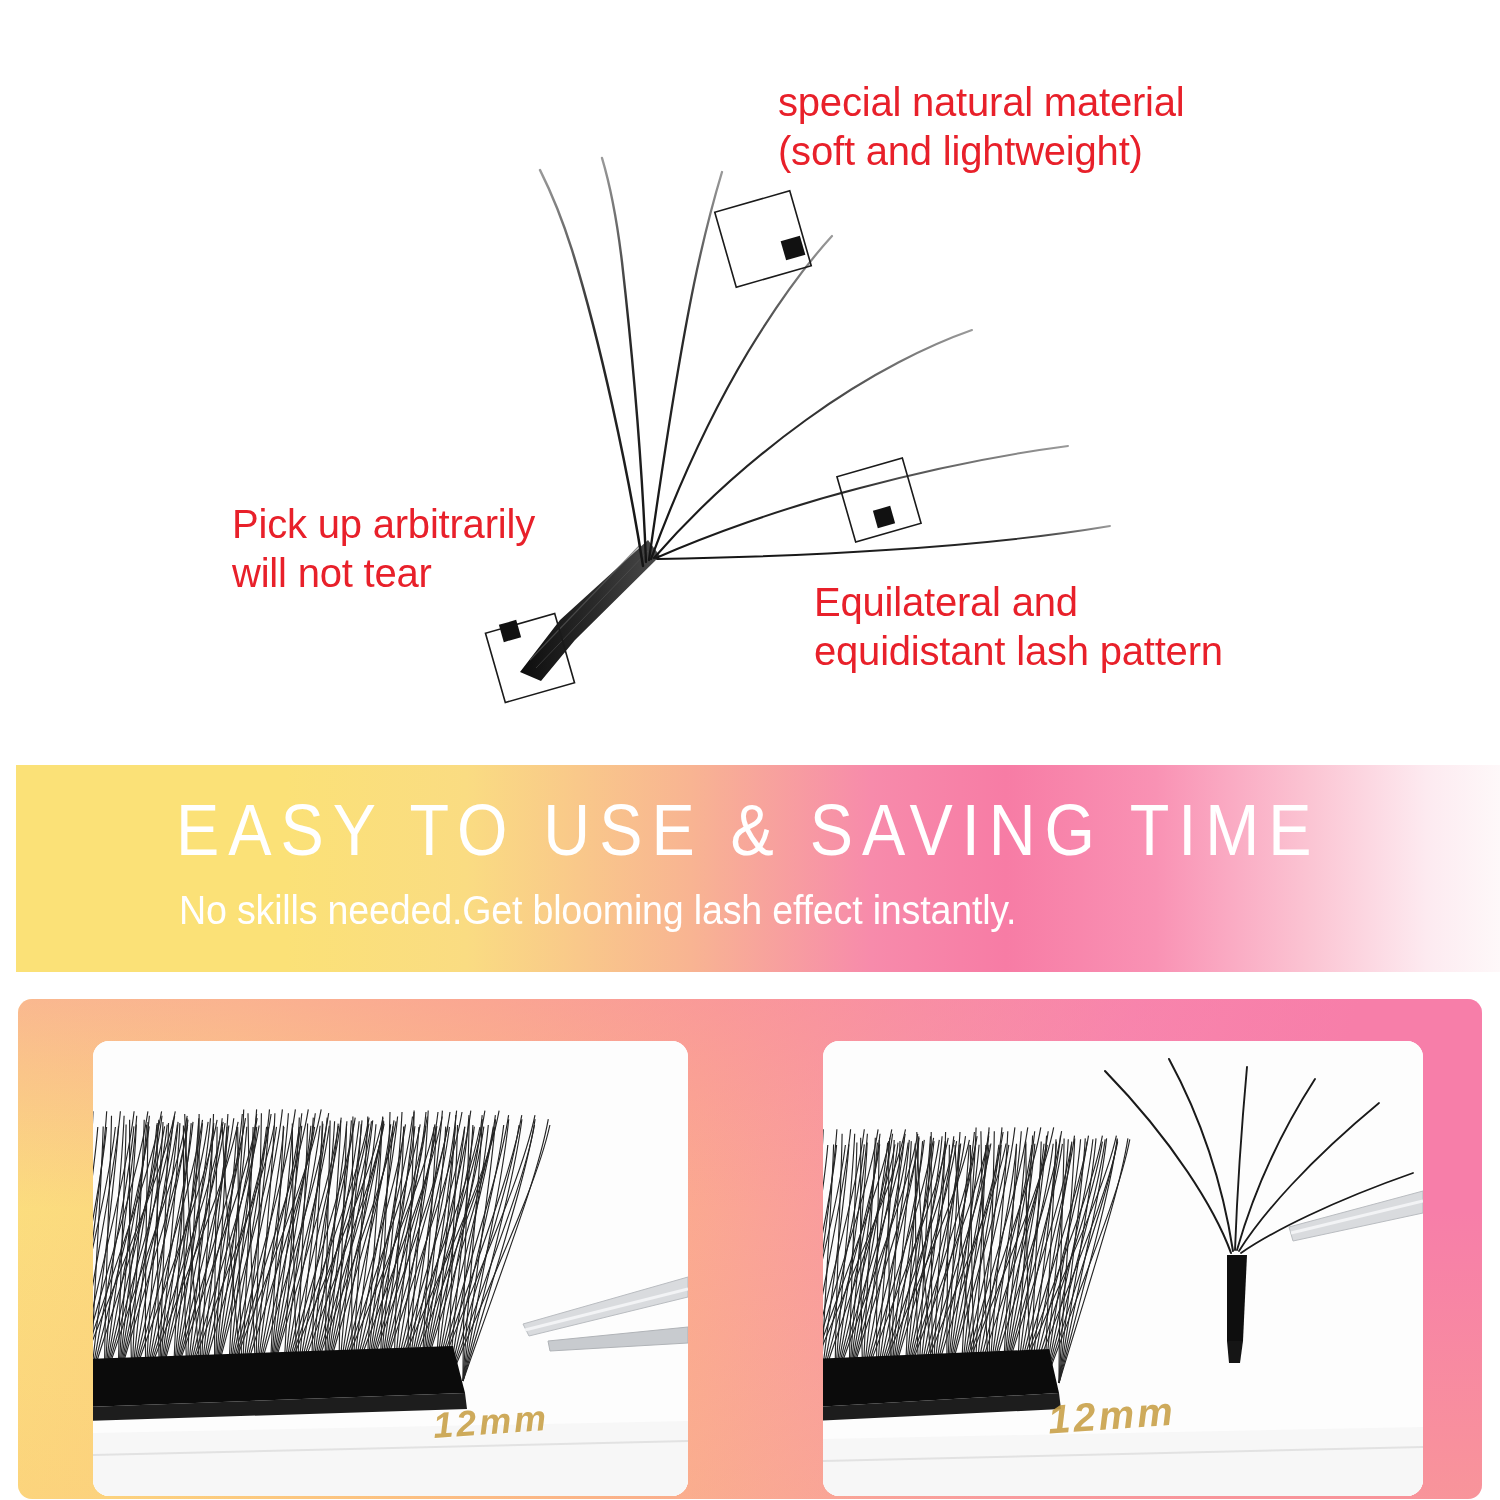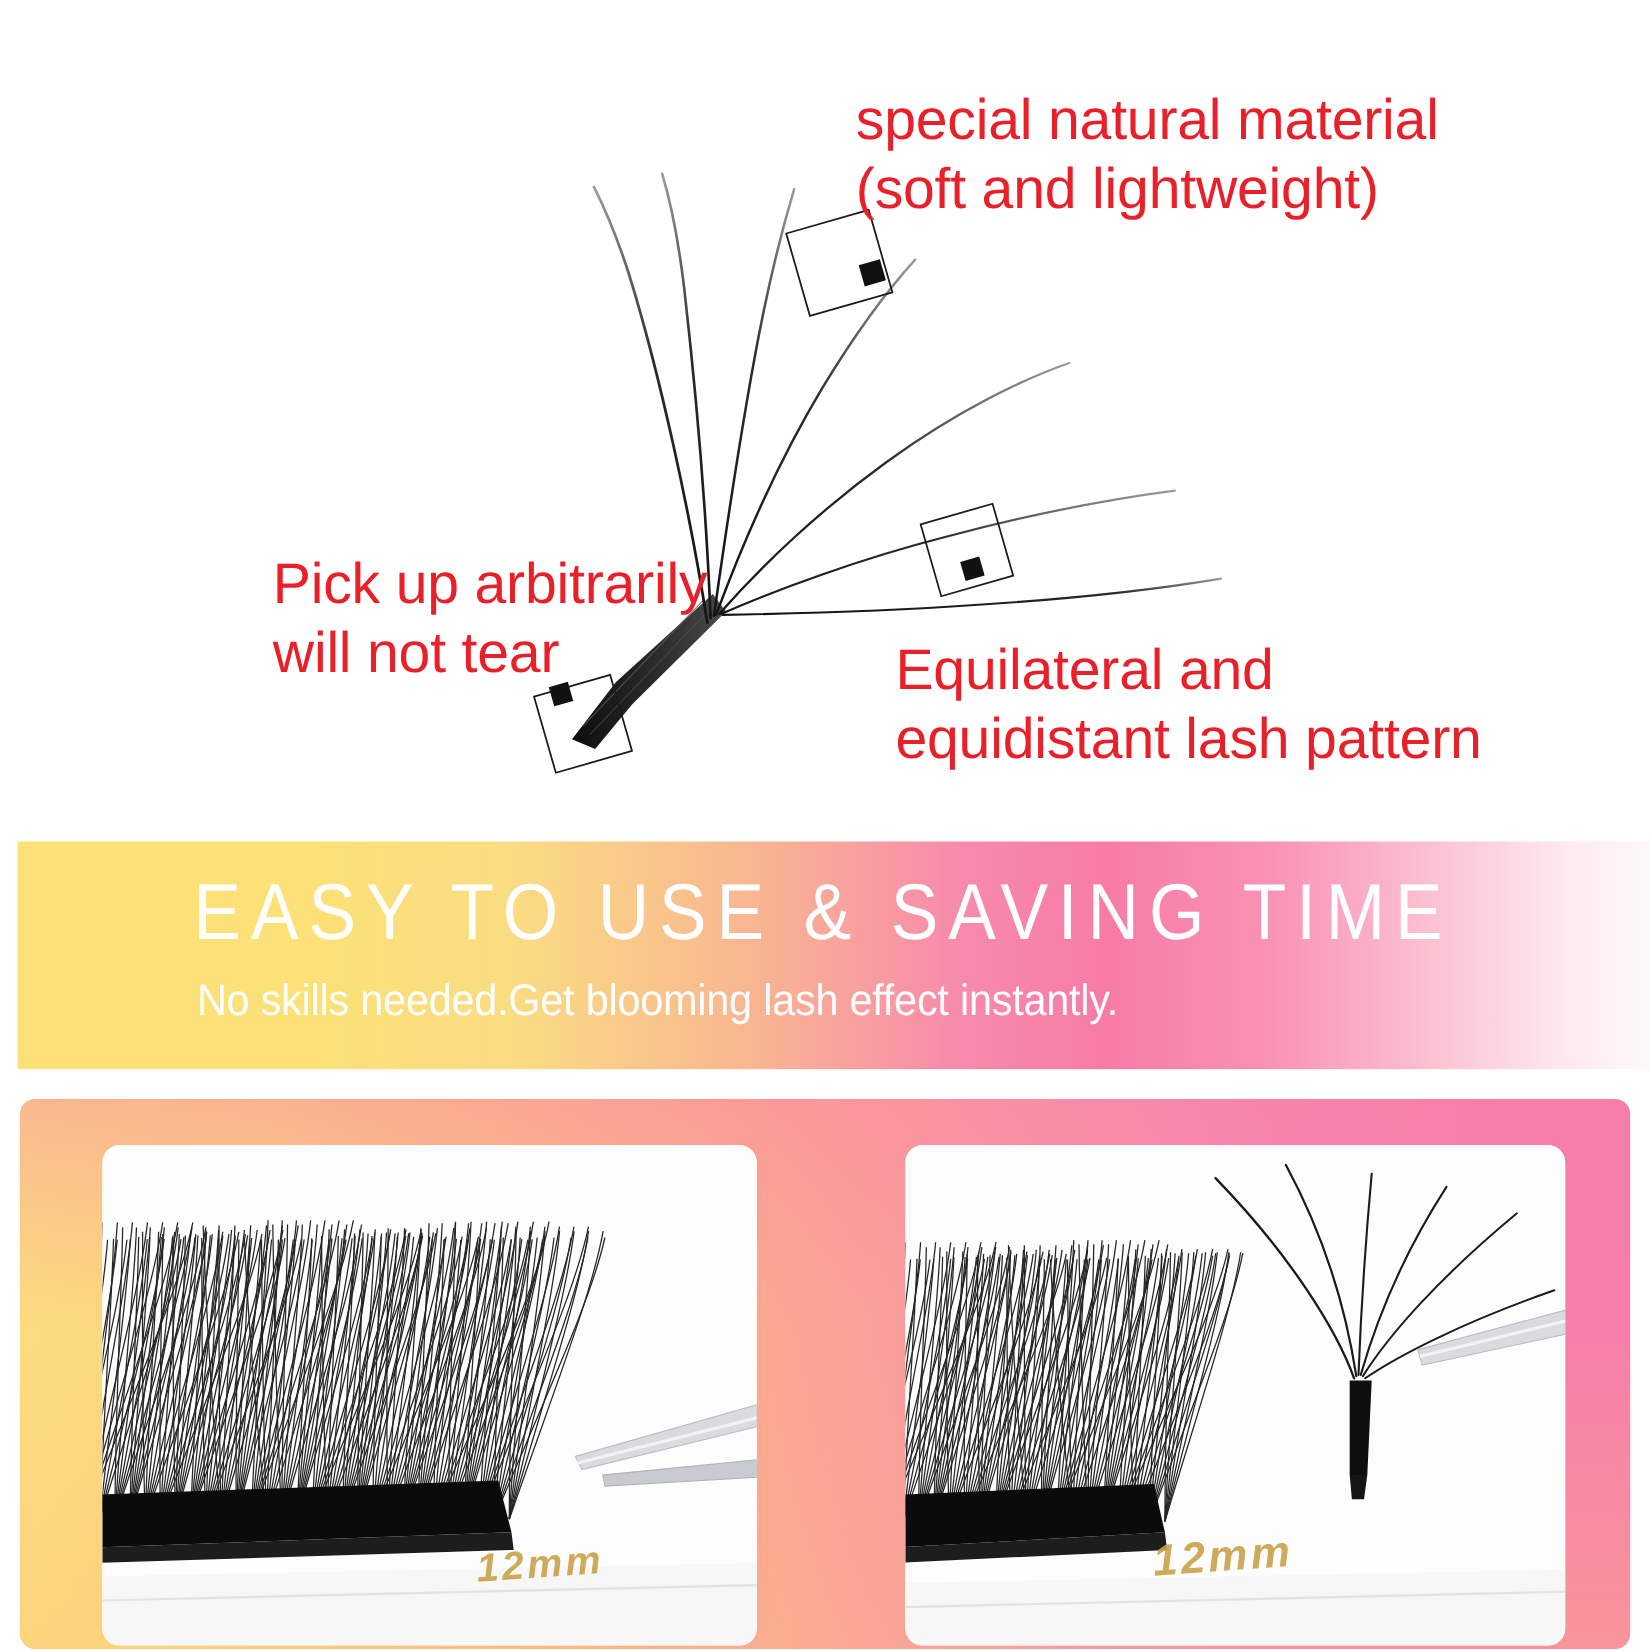--- a/index.html
+++ b/index.html
@@ -14,28 +14,28 @@
   
   .top-section{
     position:absolute;left:0;top:0;width:1500px;height:765px;
     background:#ffffff;overflow:hidden;
   }
   .fan-svg{position:absolute;left:0;top:0;width:1500px;height:765px;}
 
   .callout{
     position:absolute;
     color:#e8202a;
-    font-size:52px;
+    font-size:40px;
     line-height:1.22;
     font-weight:400;
     white-space:pre-line;
     letter-spacing:-0.2px;
   }
   #callout-material{left:778px;top:78px;}
-  #callout-pickup{left:248px;top:500px;}
+  #callout-pickup{left:232px;top:500px;}
   #callout-pattern{left:814px;top:578px;}
 
   
   .banner{
     position:absolute;left:16px;top:765px;width:1500px;height:207px;
     background:linear-gradient(90deg,
         #fbe177 0%,
         #fbe177 18%,
         #fadc82 30%,
         #f8b492 45%,

